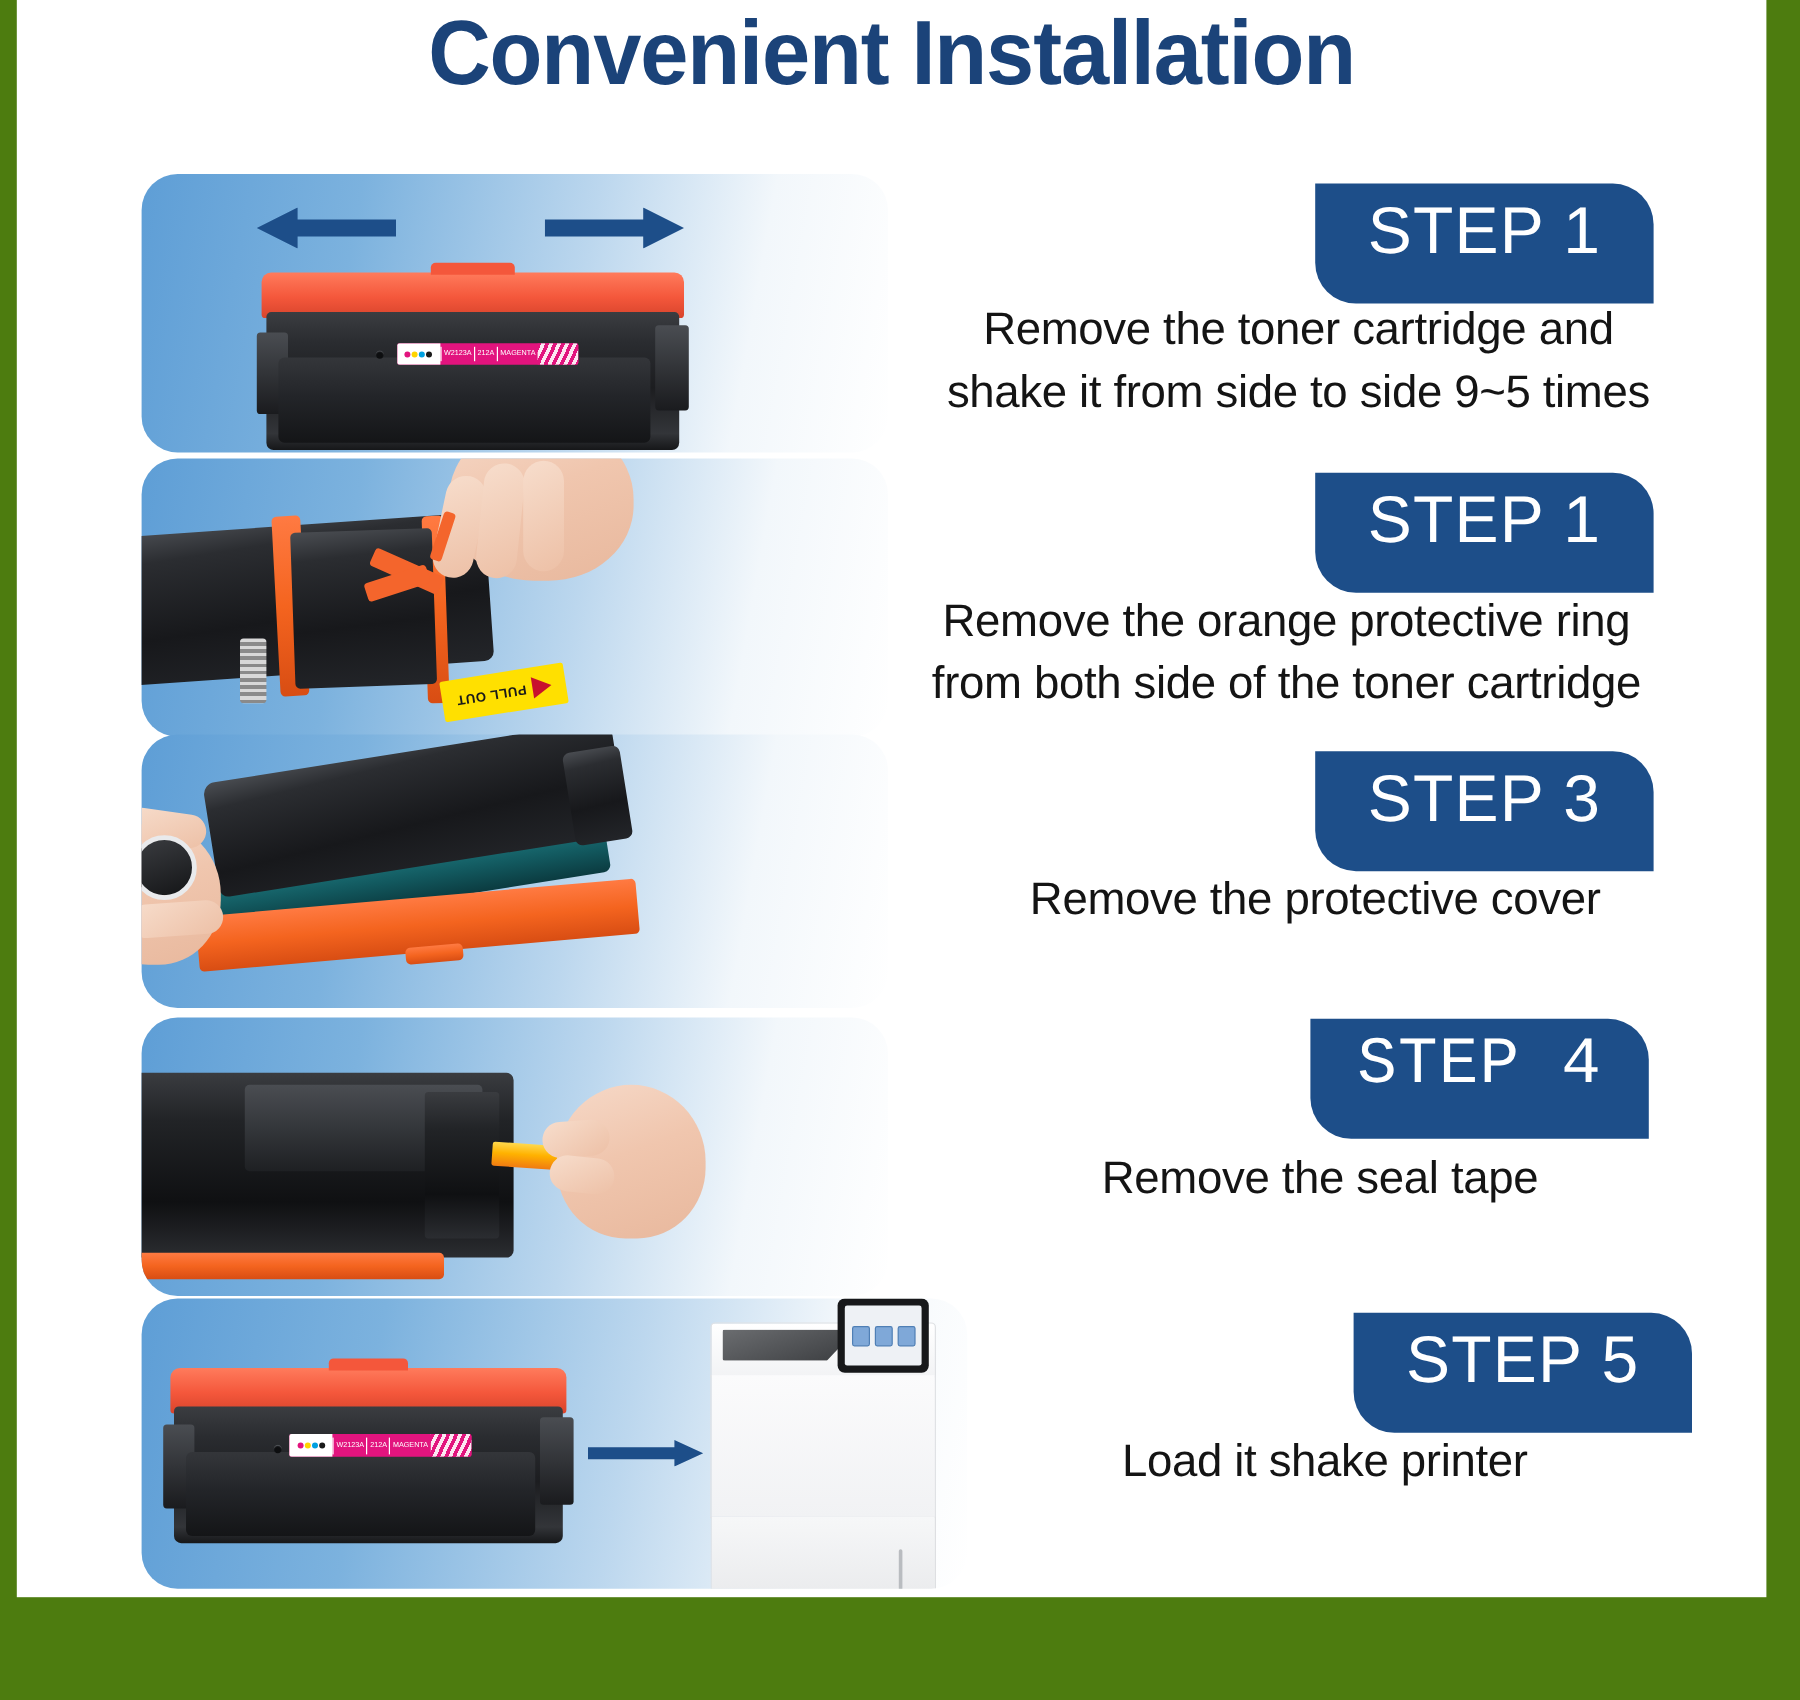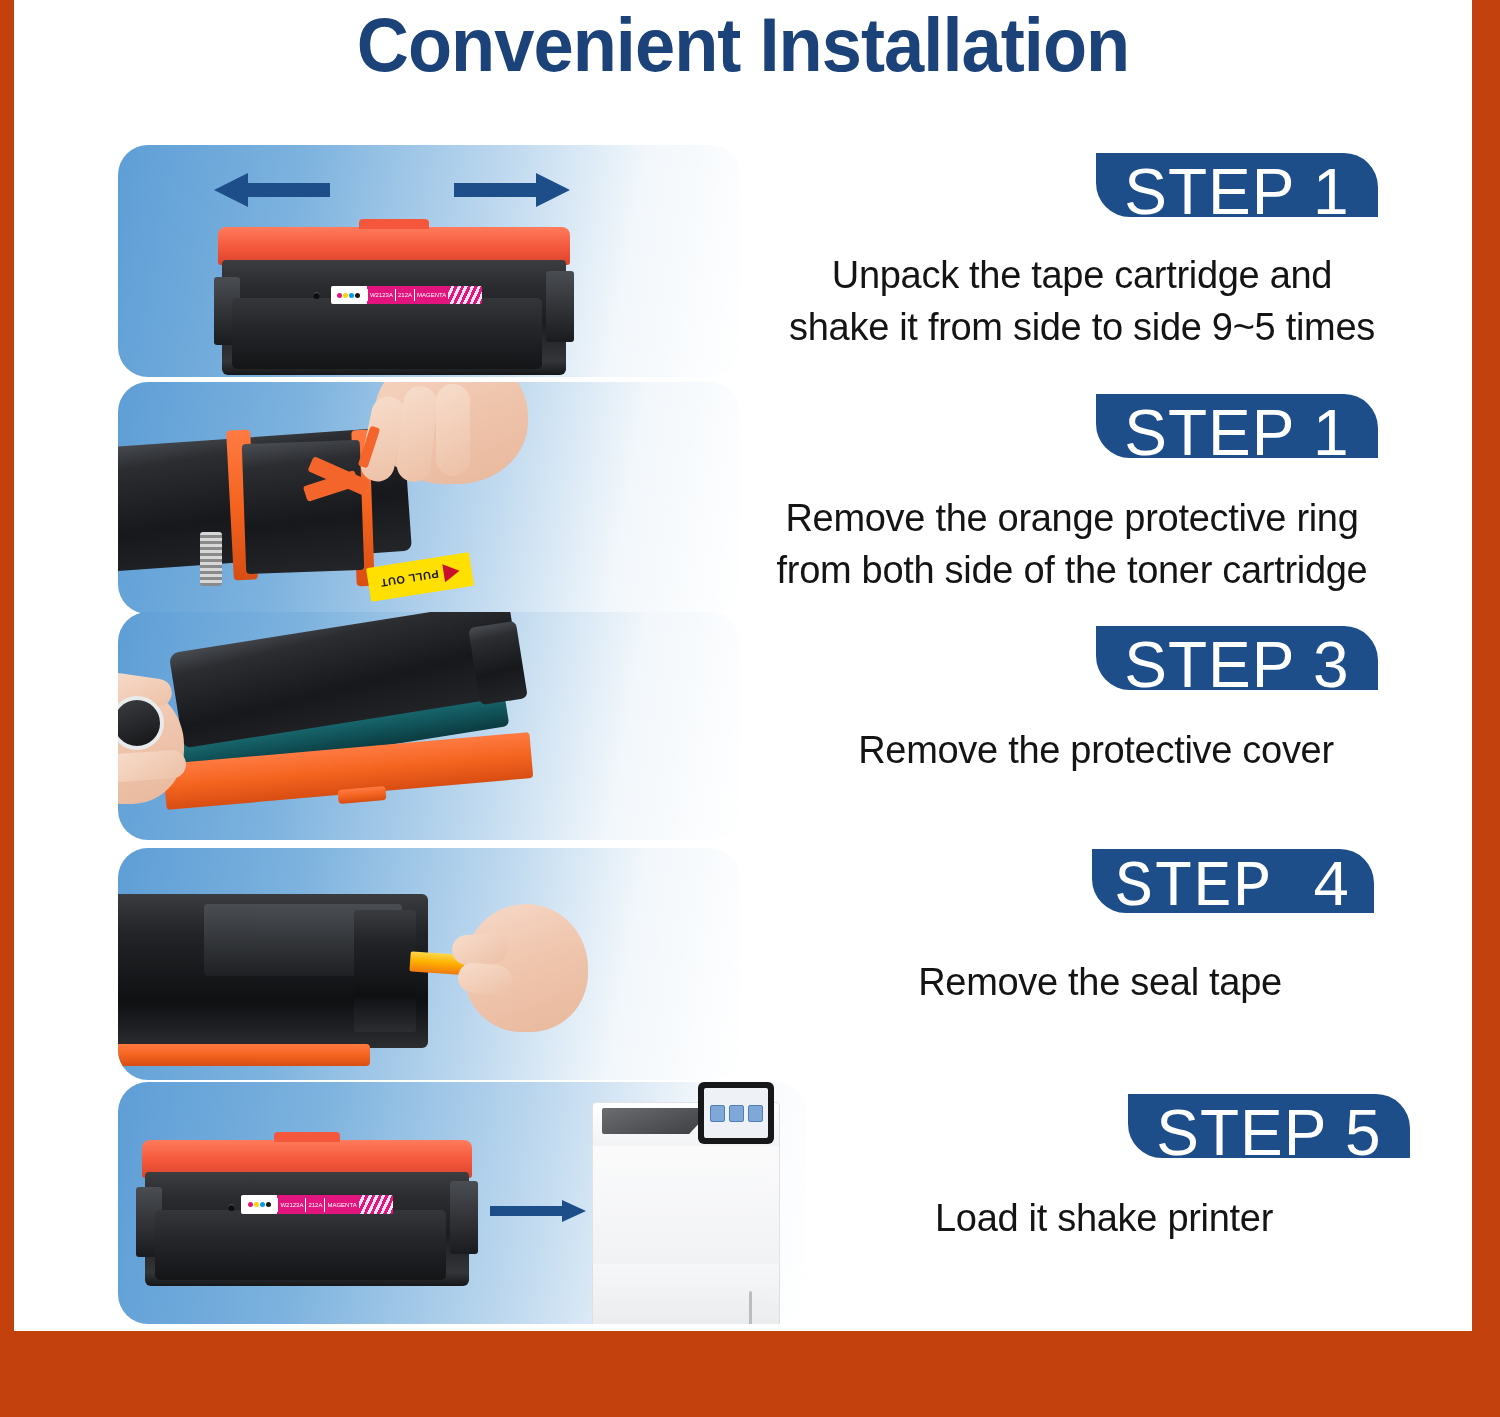--- a/index.html
+++ b/index.html
@@ -4,21 +4,21 @@
 <style>
   html,body{margin:0;padding:0;}
   body{
     width:1500px;height:1417px;
     background:#e7e7e7;
     font-family:"Liberation Sans", sans-serif;
     overflow:hidden;
   }
   .page{
     position:absolute;left:0;top:0;width:1500px;height:1417px;
-    background:#c2410c;
+    background:#4d7c0f;
   }
   .card{
     position:absolute;left:14px;top:0;width:1458px;height:1331px;
     background:#ffffff;
   }
   
   .title{
     position:absolute;left:0;top:2px;width:1458px;
     text-align:center;
     font-family:"Liberation Sans", sans-serif;
@@ -50,26 +50,26 @@
   .panel-inner{position:absolute;inset:0;}
 
   
   .steptext{
     position:absolute;left:726px;top:0;width:732px;height:100%;
   }
   .badge{
     position:absolute;
     background:#1d4e89;
     color:#ffffff;
-    font-size:64px;
+    font-size:55px;
     font-weight:normal;
     letter-spacing:1px;
     text-align:center;
     line-height:78px;
-    height:64px;
+    height:100px;
     border-radius:0 34px 0 34px;
     font-family:"Liberation Sans", sans-serif;
   }
   #row1 .badge{left:356px;top:8px;width:282px;}
   #row2 .badge{left:356px;top:12px;width:282px;}
   #row3 .badge{left:356px;top:14px;width:282px;}
   #row4 .badge{left:352px;top:1px;width:282px;font-family:Liberation Mono, monospace;}
   #row5 .badge{left:352px;top:12px;width:282px;margin-left:36px;}
 
   .desc{
@@ -294,21 +294,21 @@
             <span class="lab-tail"></span>
           </div>
         </div>
 
       </div>
     </div>
 
     <div class="steptext">
       <div class="badge">STEP 1</div>
       <div class="desc">
-        <div>Unpack the tape cartridge and</div>
+        <div>Remove the toner cartridge and</div>
         <div>shake it from side to side 9~5 times</div>
       </div>
     </div>
   </div>
 
   <div class="row" id="row2">
 
     <div class="panel">
       <div class="panel-inner">
 

